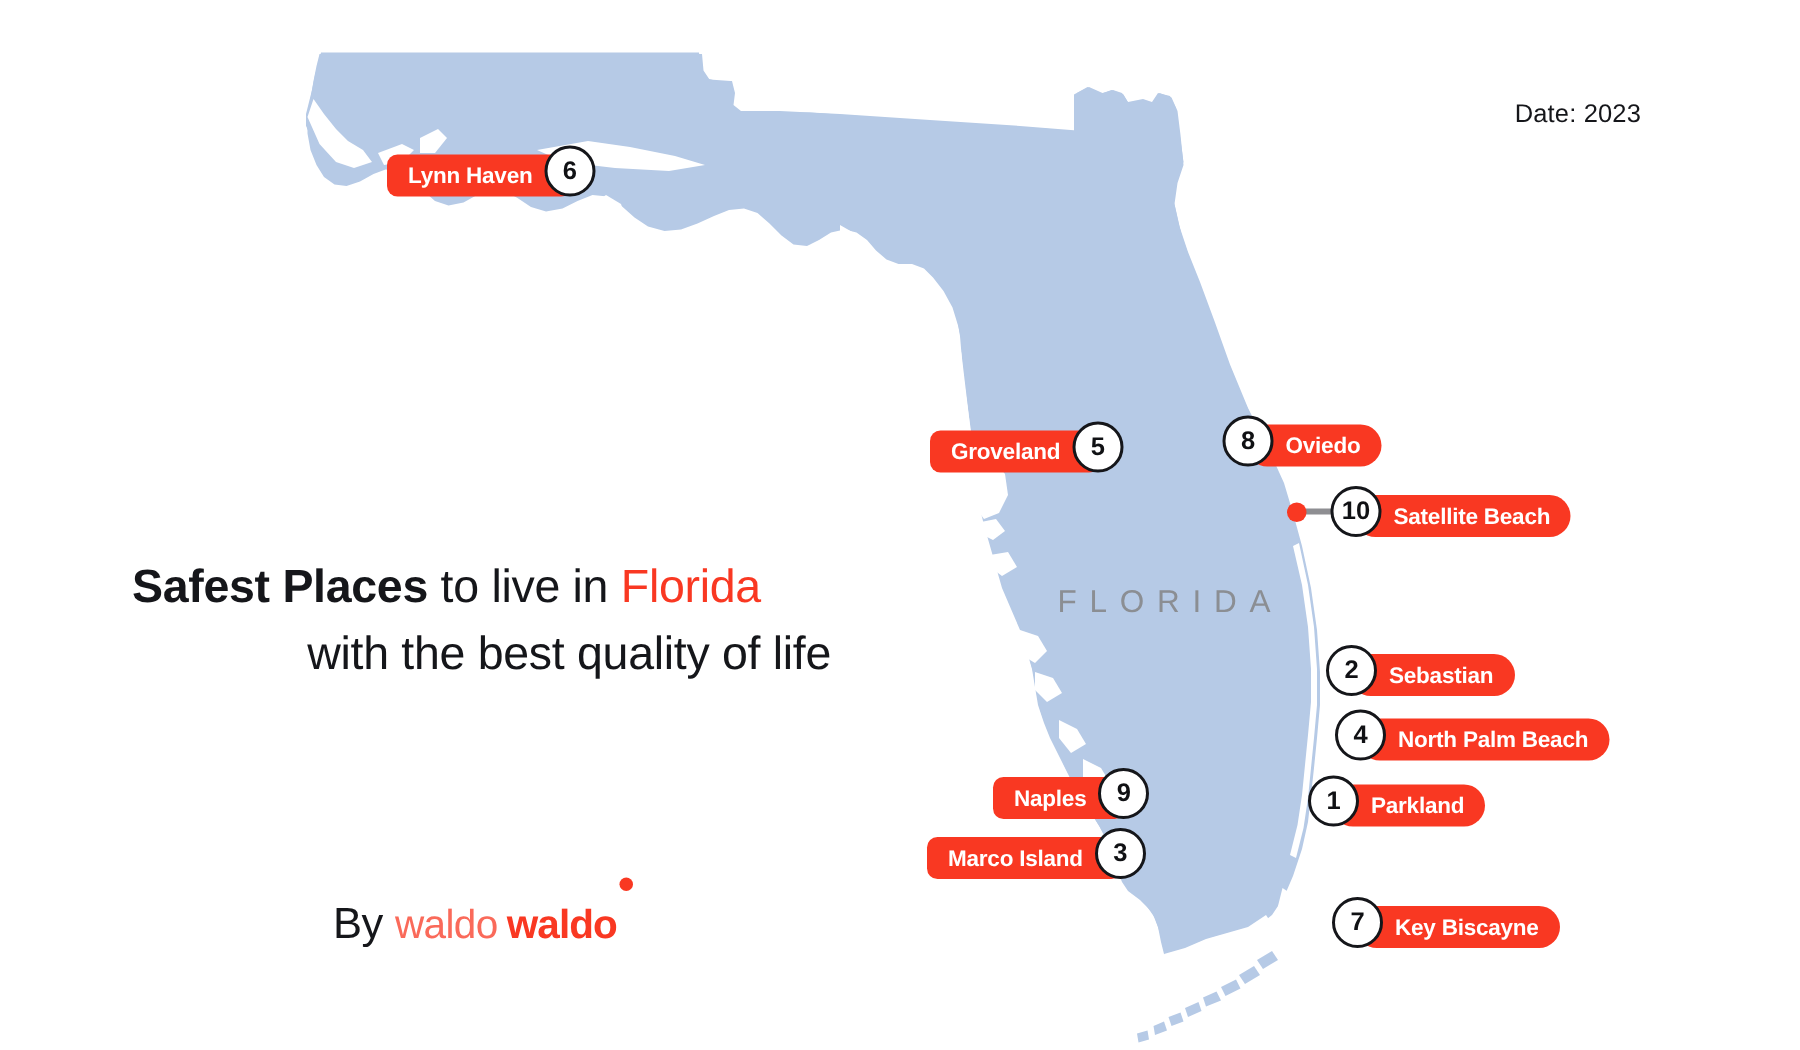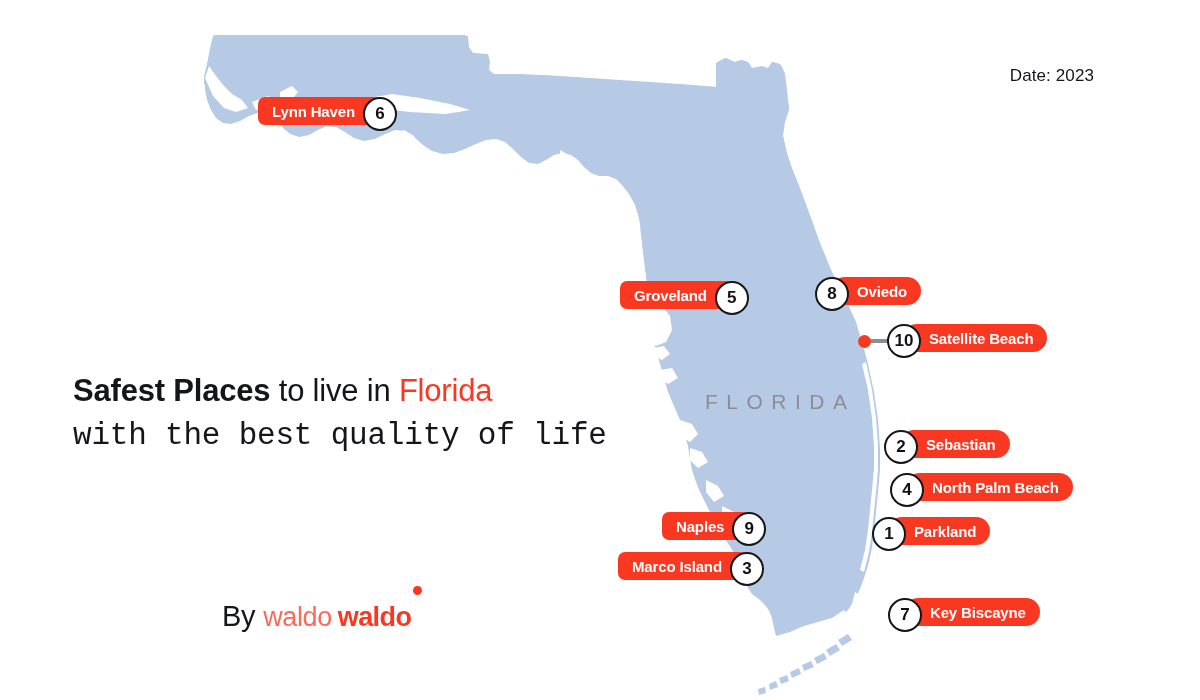--- a/index.html
+++ b/index.html
@@ -52,34 +52,34 @@
     font-weight: 500;
     color: #15161a;
     letter-spacing: 0.1px;
     white-space: nowrap;
     text-align: right;
   }
 
   
   .headline {
     position: absolute;
-    left: 73px;
+    left: 88px;
     top: 368px;
     width: 490px;
   }
   .headline .line {
     font-size: 31px;
     line-height: 45px;
     color: #15161a;
     font-weight: 400;
     letter-spacing: -0.2px;
     white-space: nowrap;
   }
   .headline .line1 { text-align: left; }
-  .headline .line2 { text-align: center; padding-right: 24px; font-family: Liberation Mono, monospace; }
+  .headline .line2 { text-align: right; padding-right: 24px; }
   .headline b {
     font-weight: 700;
   }
   .headline .accent {
     color: #f93822;
     font-weight: 400;
   }
 
   
   .logo {
@@ -118,21 +118,21 @@
     width: 9px;
     height: 9px;
     border-radius: 50%;
     background: #f93822;
   }
 
   
   .pin {
     position: absolute;
     display: flex;
-    align-items: flex-start;
+    align-items: flex-end;
     height: 34px;
     white-space: nowrap;
   }
   .pin .pill {
     background: #f93822;
     color: #ffffff;
     font-size: 15px;
     font-weight: 700;
     letter-spacing: -0.15px;
     border-radius: 7px;

